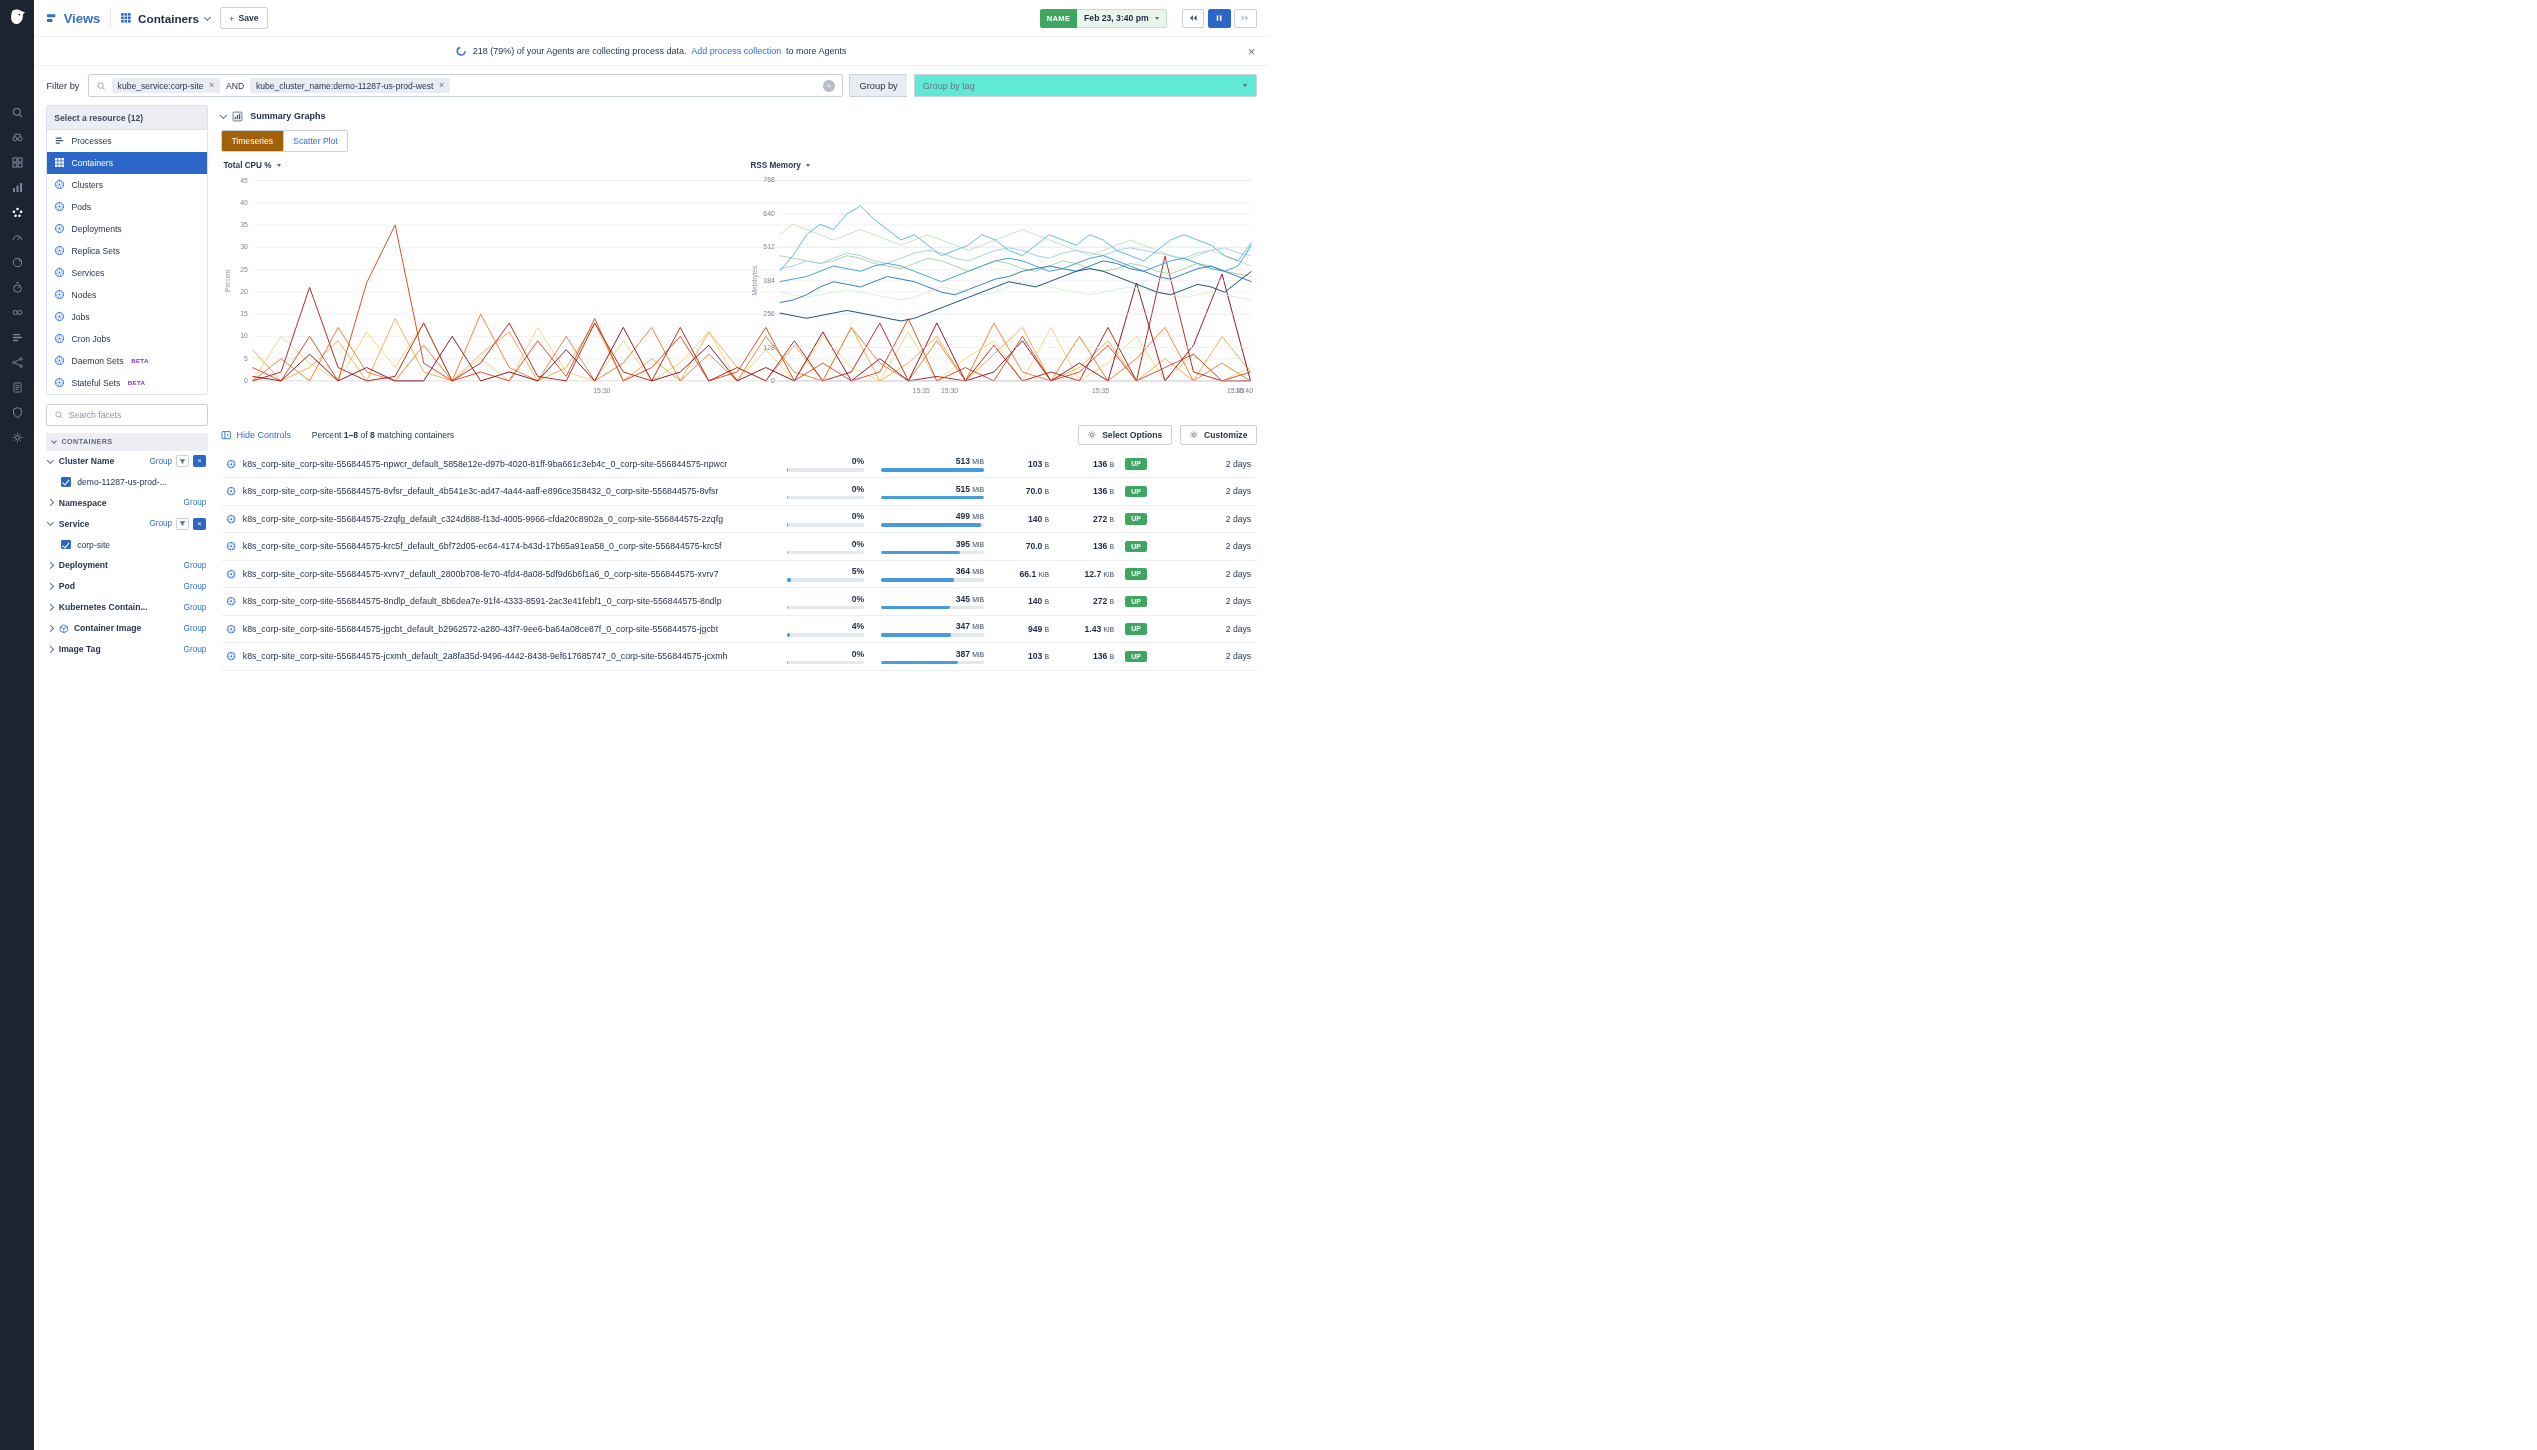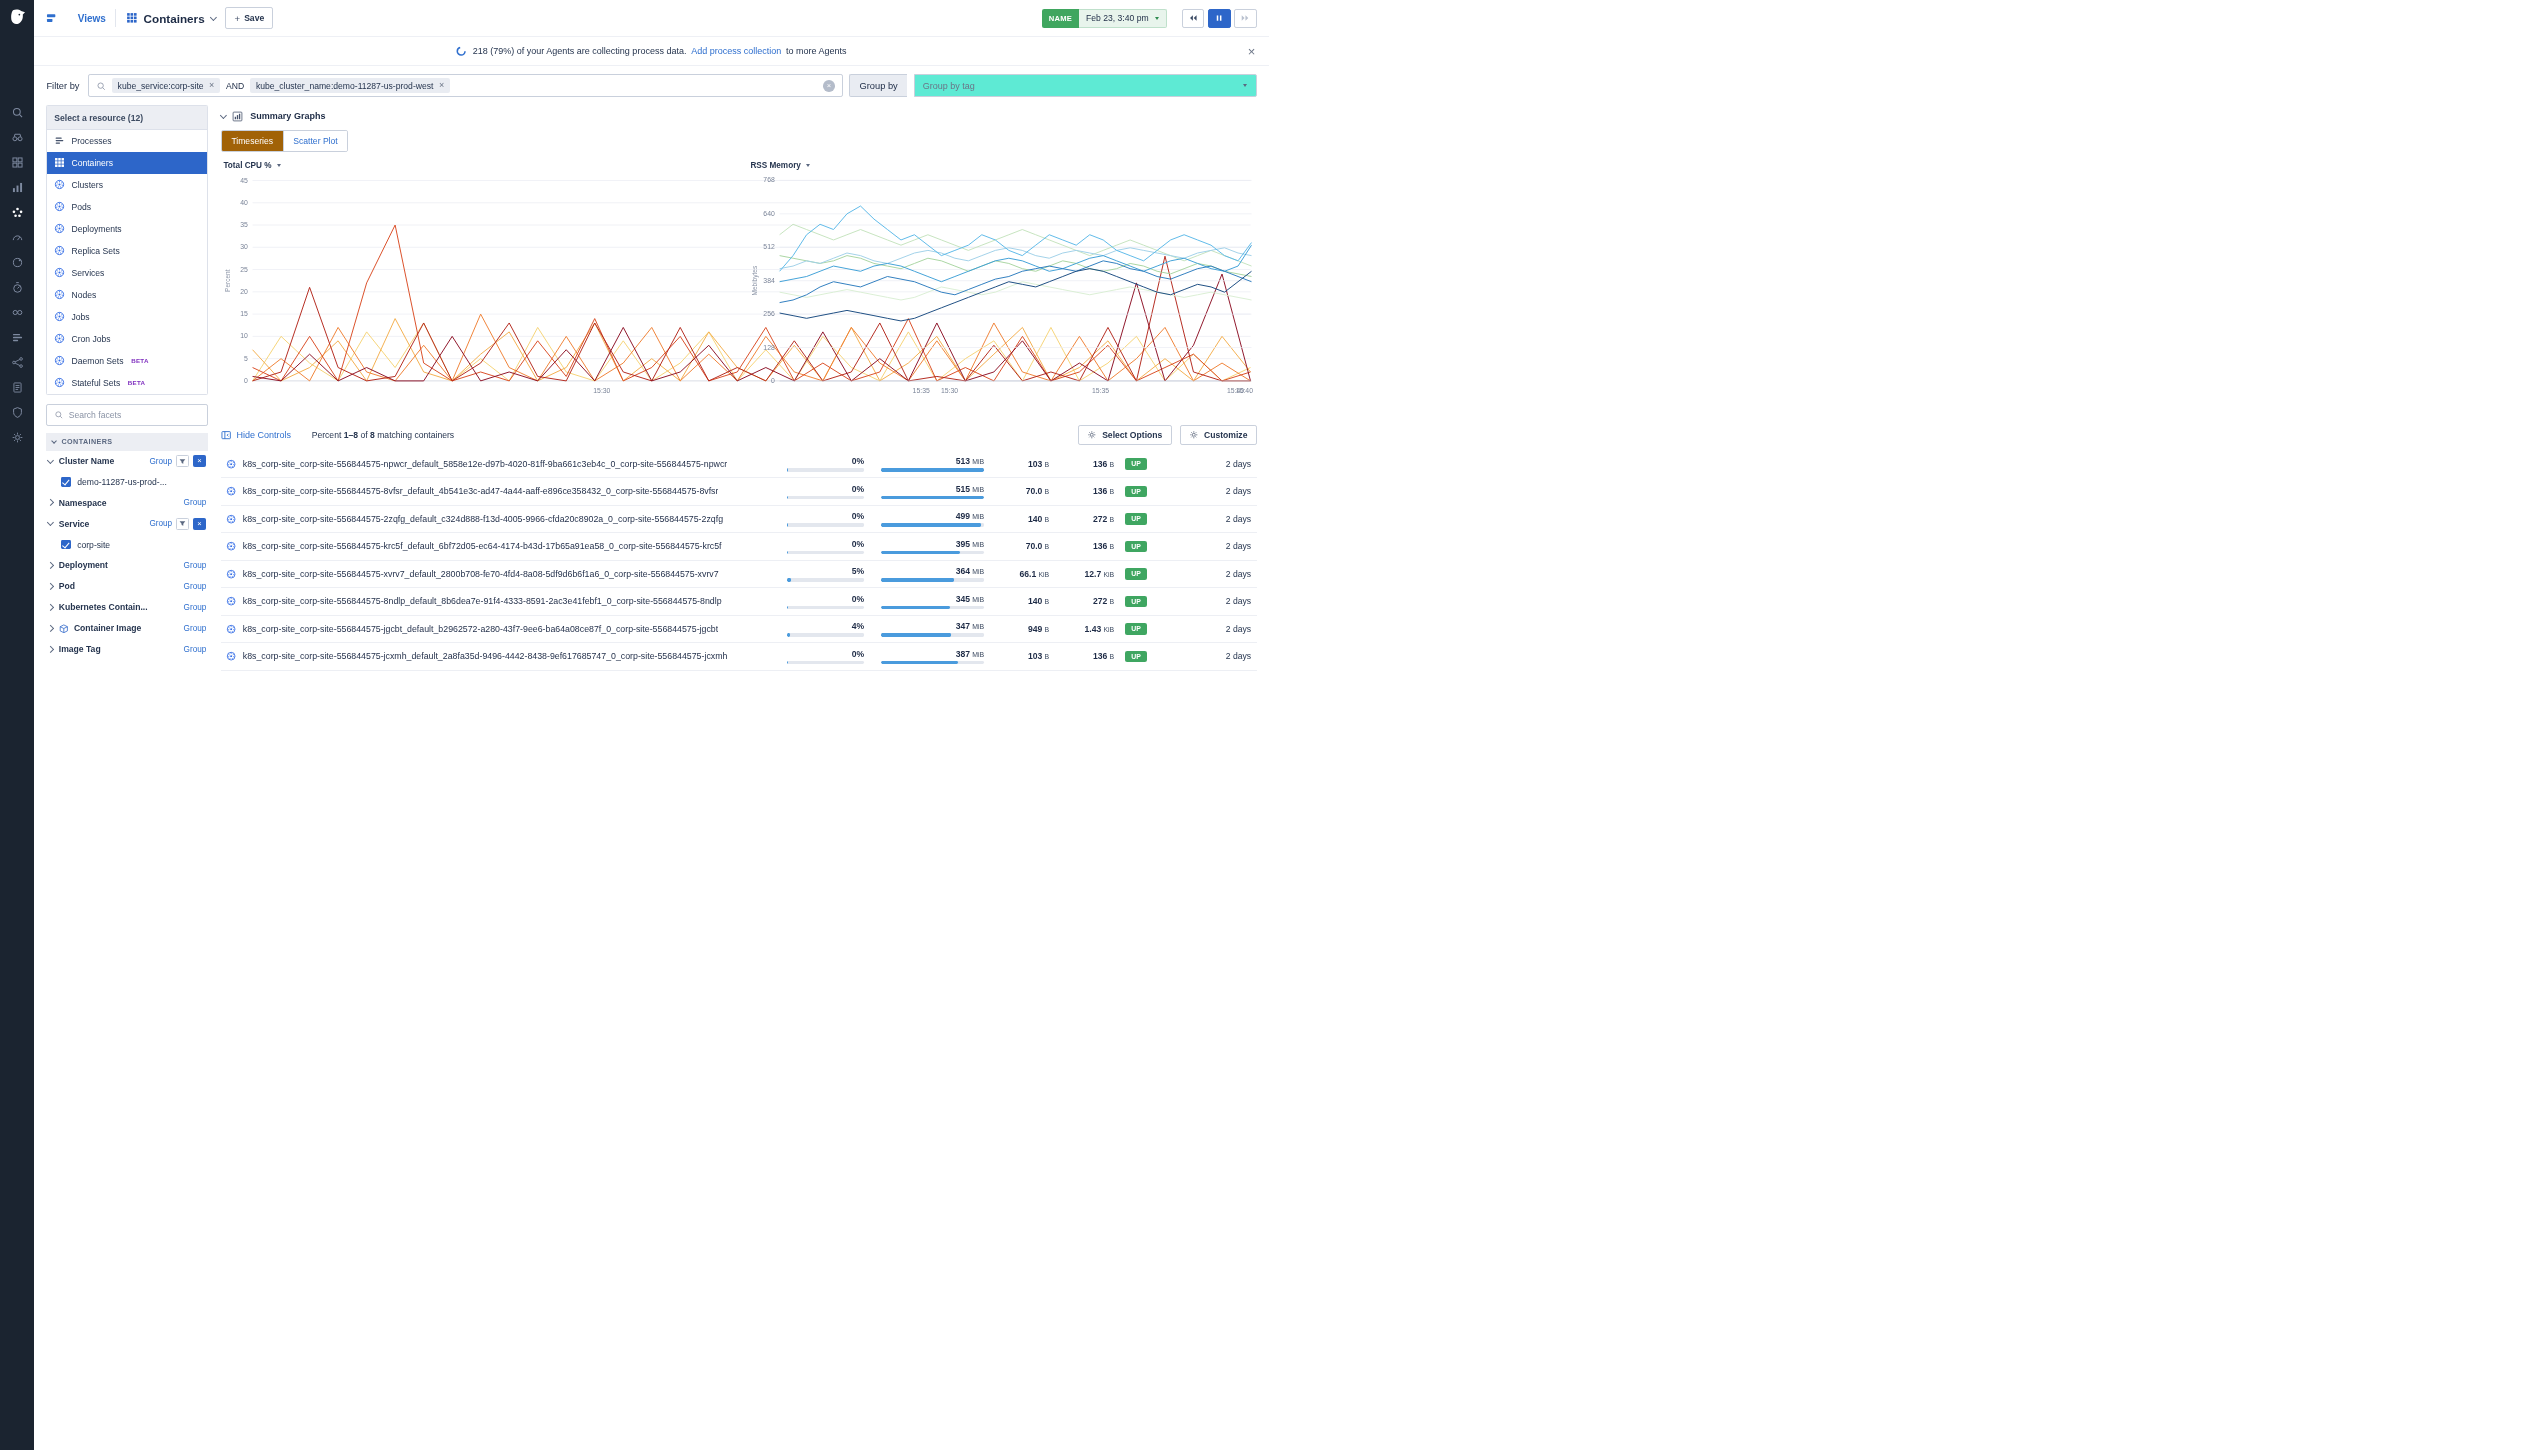--- a/index.html
+++ b/index.html
@@ -11,31 +11,31 @@
   .rail{position:absolute;left:0;top:0;bottom:0;width:34px;background:#1b2430;display:flex;flex-direction:column;align-items:center;padding-top:5.5px;z-index:5}
   .logo{width:25px;height:25px;display:flex;align-items:center;justify-content:center;cursor:pointer}
   .rail-items{margin-top:69px;display:flex;flex-direction:column}
   .rail-item{width:34px;height:25px;display:flex;align-items:center;justify-content:center;color:#7e8aa0;cursor:pointer}
   .rail-item svg{width:13px;height:13px}
   .rail-item.active{color:#fff}
   
   .app{margin-left:34px;height:100%;display:flex;flex-direction:column}
   
   .topbar{height:37px;flex:none;display:flex;align-items:center;padding:0 12.4px;gap:9.6px;border-bottom:0.7px solid #eef0f5}
-  .views{display:flex;align-items:center;gap:21px;color:#2f6fce;font-weight:700;font-size:10px;cursor:pointer}
+  .views{display:flex;align-items:center;gap:7px;color:#2f6fce;font-weight:700;font-size:13px;cursor:pointer}
   .views svg{width:10.3px;height:10.3px}
   .vdiv{width:0.7px;height:18px;background:#e2e6ee}
   .res-select{display:flex;align-items:center;gap:6.2px;background:#fff;border:none;font-size:11.7px;font-weight:700;color:#1d2b45}
   .res-select .grid-ic{color:#2d66c9;display:flex}
   .save-btn{display:flex;align-items:center;gap:4.1px;border:0.7px solid #c9d0dc;background:#fff;border-radius:2.1px;padding:4.1px 8.2px;font-weight:700;font-size:8.6px;color:#26354f}
   .save-btn .plus{font-size:9.6px;color:#45526b;font-weight:400}
   .spacer{flex:1}
   .time-group{display:flex;align-items:stretch;height:19px}
   .live-badge{background:#3fa65f;color:#fff;font-weight:700;font-size:7.6px;padding:0 6.9px;border-radius:2.1px 0 0 2.1px;letter-spacing:0.3px;display:flex;align-items:center}
-  .time-select{display:flex;align-items:center;gap:6.2px;background:#e8f4ec;border:0.7px solid #bfe0cb;border-left:none;border-radius:0 2.1px 2.1px 0;padding:0 6.9px;font-size:8.6px;color:#1d2b45;font-weight:400}
+  .time-select{display:flex;align-items:center;gap:6.2px;background:#e8f4ec;border:0.7px solid #bfe0cb;border-left:none;border-radius:0 2.1px 2.1px 0;padding:0 6.9px;font-size:8.6px;color:#1d2b45;font-weight:700}
   .playback{display:flex;gap:3.4px;margin-left:5.5px}
   .pb-btn{width:22.7px;height:19px;border:0.7px solid #c9d0dc;background:#fff;border-radius:2.1px;display:flex;align-items:center;justify-content:center;color:#3a4a63}
   .pb-btn.pause{background:#2d66c9;border-color:#2d66c9;color:#fff}
   .pb-btn.disabled{color:#b9c1cf}
   
   .banner{height:29px;flex:none;display:flex;align-items:center;justify-content:center;gap:3.4px;border-bottom:0.7px solid #eef0f5;position:relative;font-size:9px;color:#26354f}
   .banner .b-link{color:#2f6fce;cursor:pointer;text-decoration:none;margin:0 1.4px}
   .banner-close{position:absolute;right:13.7px;color:#6b7587;font-size:13px;cursor:pointer;line-height:1}
   .spinner{display:flex;margin-right:2.7px}
   

